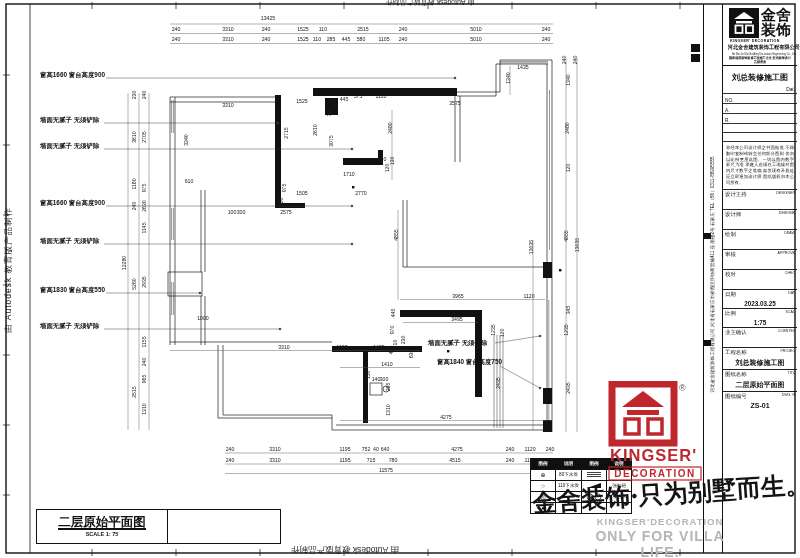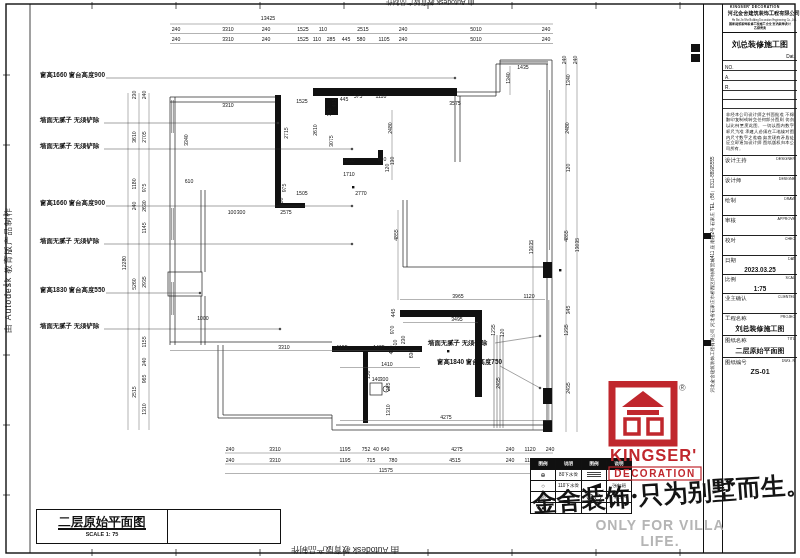--- a/index.html
+++ b/index.html
@@ -359,20 +359,21 @@
           <td class="sym">●</td>
           <td></td>
           <td class="sym"></td>
           <td></td>
         </tr>
       </tbody>
   </table>
 
   <div class="watermark">金舍装饰·只为别墅而生。</div>
   <div class="gray-footer">
+    <div class="gf1">KINGSER'DECORATION</div>
     <div class="gf2">ONLY FOR VILLA LIFE.</div>
   </div>
 
   <div class="red-logo">
     <svg width="100" height="104" viewBox="0 0 100 104">
       <rect x="5" y="3" width="62" height="59" fill="#fff" stroke="#c0272d" stroke-width="7"></rect>
       <polygon points="36,10 15,26 57,26" fill="#c0272d"></polygon>
       <rect x="20" y="29" width="32" height="5" fill="#c0272d"></rect>
       <rect x="18" y="38" width="14" height="15" fill="none" stroke="#c0272d" stroke-width="3.5"></rect>
       <rect x="41" y="38" width="14" height="15" fill="none" stroke="#c0272d" stroke-width="3.5"></rect>
@@ -382,20 +383,33 @@
       <text x="48" y="96" font-size="10" font-weight="bold" fill="#c0272d" text-anchor="middle" letter-spacing="1.5" id="red-logo-sub">DECORATION</text>
     </svg>
   </div>
 
   <div class="vstrip">
     <div class="vstrip-text">河北金舍建筑装饰工程有限公司  河北省石家庄市桥西区怀特商贸城411 座 南楼2号 石家庄 TEL（86）0311-88995555</div>
   </div>
 
   <div class="titleblock">
     <div class="tb-sec" style="border-bottom:1px solid #111;">
+      <div class="tb-logo-row">
+        <svg width="30" height="30" viewBox="0 0 30 30">
+          <rect x="0" y="0" width="30" height="30" fill="#111"></rect>
+          <polygon points="15,4 5,11 25,11" fill="#fff"></polygon>
+          <rect x="7" y="13" width="16" height="2.4" fill="#fff"></rect>
+          <rect x="6.5" y="17.5" width="7" height="7.5" fill="none" stroke="#fff" stroke-width="1.8"></rect>
+          <rect x="17" y="17.5" width="7" height="7.5" fill="none" stroke="#fff" stroke-width="1.8"></rect>
+        </svg>
+        <div class="tb-logo-name">
+          <div>金舍</div>
+          <div>装饰</div>
+        </div>
+      </div>
       <div class="tb-kingser">KINGSER'  DECORATION</div>
       <div class="tb-company">河北金舍建筑装饰工程有限公司</div>
       <div class="tb-co-en">He Bei Jin She Building Decoration Engineering Co., Ltd.</div>
       <div class="tb-cert">国家建筑装饰装修工程施工企业 室内装饰设计乙级资质</div>
     </div>
 
     <div class="tb-proj">刘总装修施工图</div>
     <div class="tb-dat">Dat.</div>
     <div id="tb-nos">
         <div class="tb-no">NO.</div>

